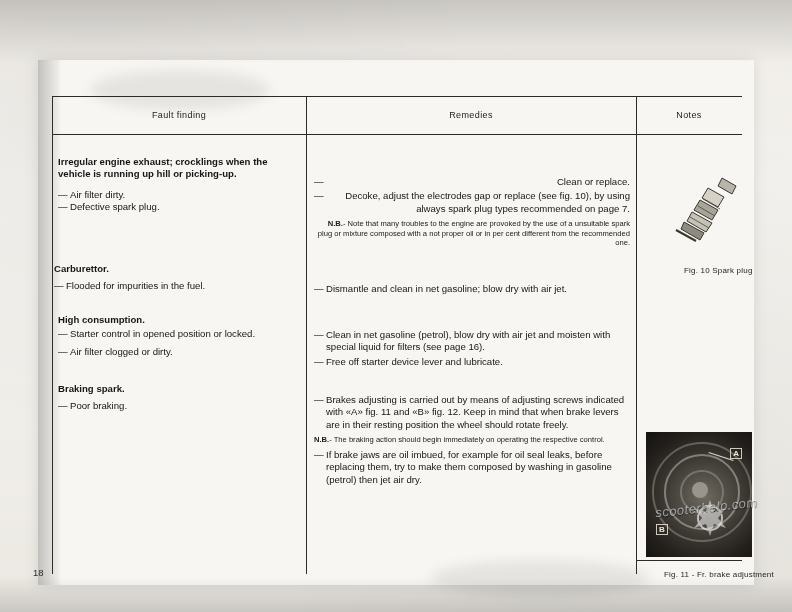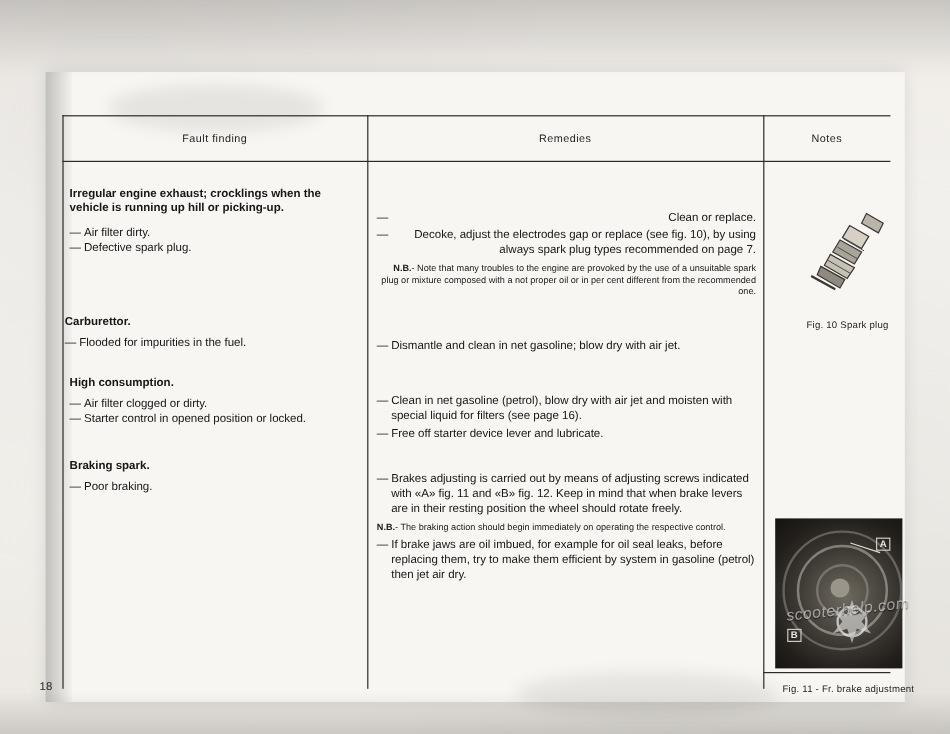--- a/index.html
+++ b/index.html
@@ -95,20 +95,21 @@
     left: 33px; top: 567px;
     font-size: 9.5px;
     color: #2a2a2a;
   }
 
   .figcap {
     position: absolute;
     font-size: 8px;
     color: #1f1f1f;
     letter-spacing: 0.2px;
+    margin-left: 12px;
   }
 
   
   #fig10 {
     position: absolute;
     left: 662px; top: 172px;
     width: 78px; height: 72px;
   }
   
   #fig11 {
@@ -212,40 +213,40 @@
     <div class="bold blk">Carburettor.</div>
     <div class="dash-item" style="margin-top:5px;">Flooded for impurities in the fuel.</div>
   </div>
 
   <div class="cell" style="left:314px; top:283px; width:316px;">
     <div class="dash-item">Dismantle and clean in net gasoline; blow dry with air jet.</div>
   </div>
 
   <div class="cell" style="left:58px; top:314px; width:244px;">
     <div class="bold blk">High consumption.</div>
+    <div class="dash-item">Starter control in opened position or locked.</div>
     <div class="dash-item" style="margin-top:5px;">Air filter clogged or dirty.</div>
-    <div class="dash-item">Starter control in opened position or locked.</div>
   </div>
 
   <div class="cell" style="left:314px; top:329px; width:316px;">
     <div class="dash-item">Clean in net gasoline (petrol), blow dry with air jet and moisten with special liquid for filters (see page 16).</div>
     <div class="dash-item" style="margin-top:2px;">Free off starter device lever and lubricate.</div>
   </div>
 
   <div class="cell" style="left:58px; top:383px; width:244px;">
     <div class="bold blk">Braking spark.</div>
     <div class="dash-item" style="margin-top:5px;">Poor braking.</div>
   </div>
 
   <div class="cell" style="left:314px; top:394px; width:316px;">
     <div class="dash-item">Brakes adjusting is carried out by means of adjusting screws indicated with «A» fig. 11 and «B» fig. 12. Keep in mind that when brake levers are in their resting position the wheel should rotate freely.</div>
     <div class="nb" style="margin-top:4px;">
       <b>N.B.</b><span>- The braking action should begin immediately on operating the respective control.</span>
     </div>
-    <div class="dash-item" style="margin-top:4px;">If brake jaws are oil imbued, for example for oil seal leaks, before replacing them, try to make them efficient by system in gasoline (petrol) then jet air dry.</div>
+    <div class="dash-item" style="margin-top:4px;">If brake jaws are oil imbued, for example for oil seal leaks, before replacing them, try to make them composed by washing in gasoline (petrol) then jet air dry.</div>
   </div>
 
   <div class="pagenum">18</div>
 
   <svg id="fig10" viewBox="0 0 78 72">
     <g stroke="#3a3733" fill="#cfcabe" stroke-width="1">
       <path d="M60 6 L74 14 L70 22 L56 14 Z" fill="#b9b4a8"></path>
       <path d="M46 16 L62 25 L56 35 L40 26 Z" fill="#d6d1c4"></path>
       <path d="M38 28 L56 38 L50 48 L32 38 Z" fill="#a9a499"></path>
       <path d="M30 40 L50 51 L44 60 L25 49 Z" fill="#c6c1b5"></path>

